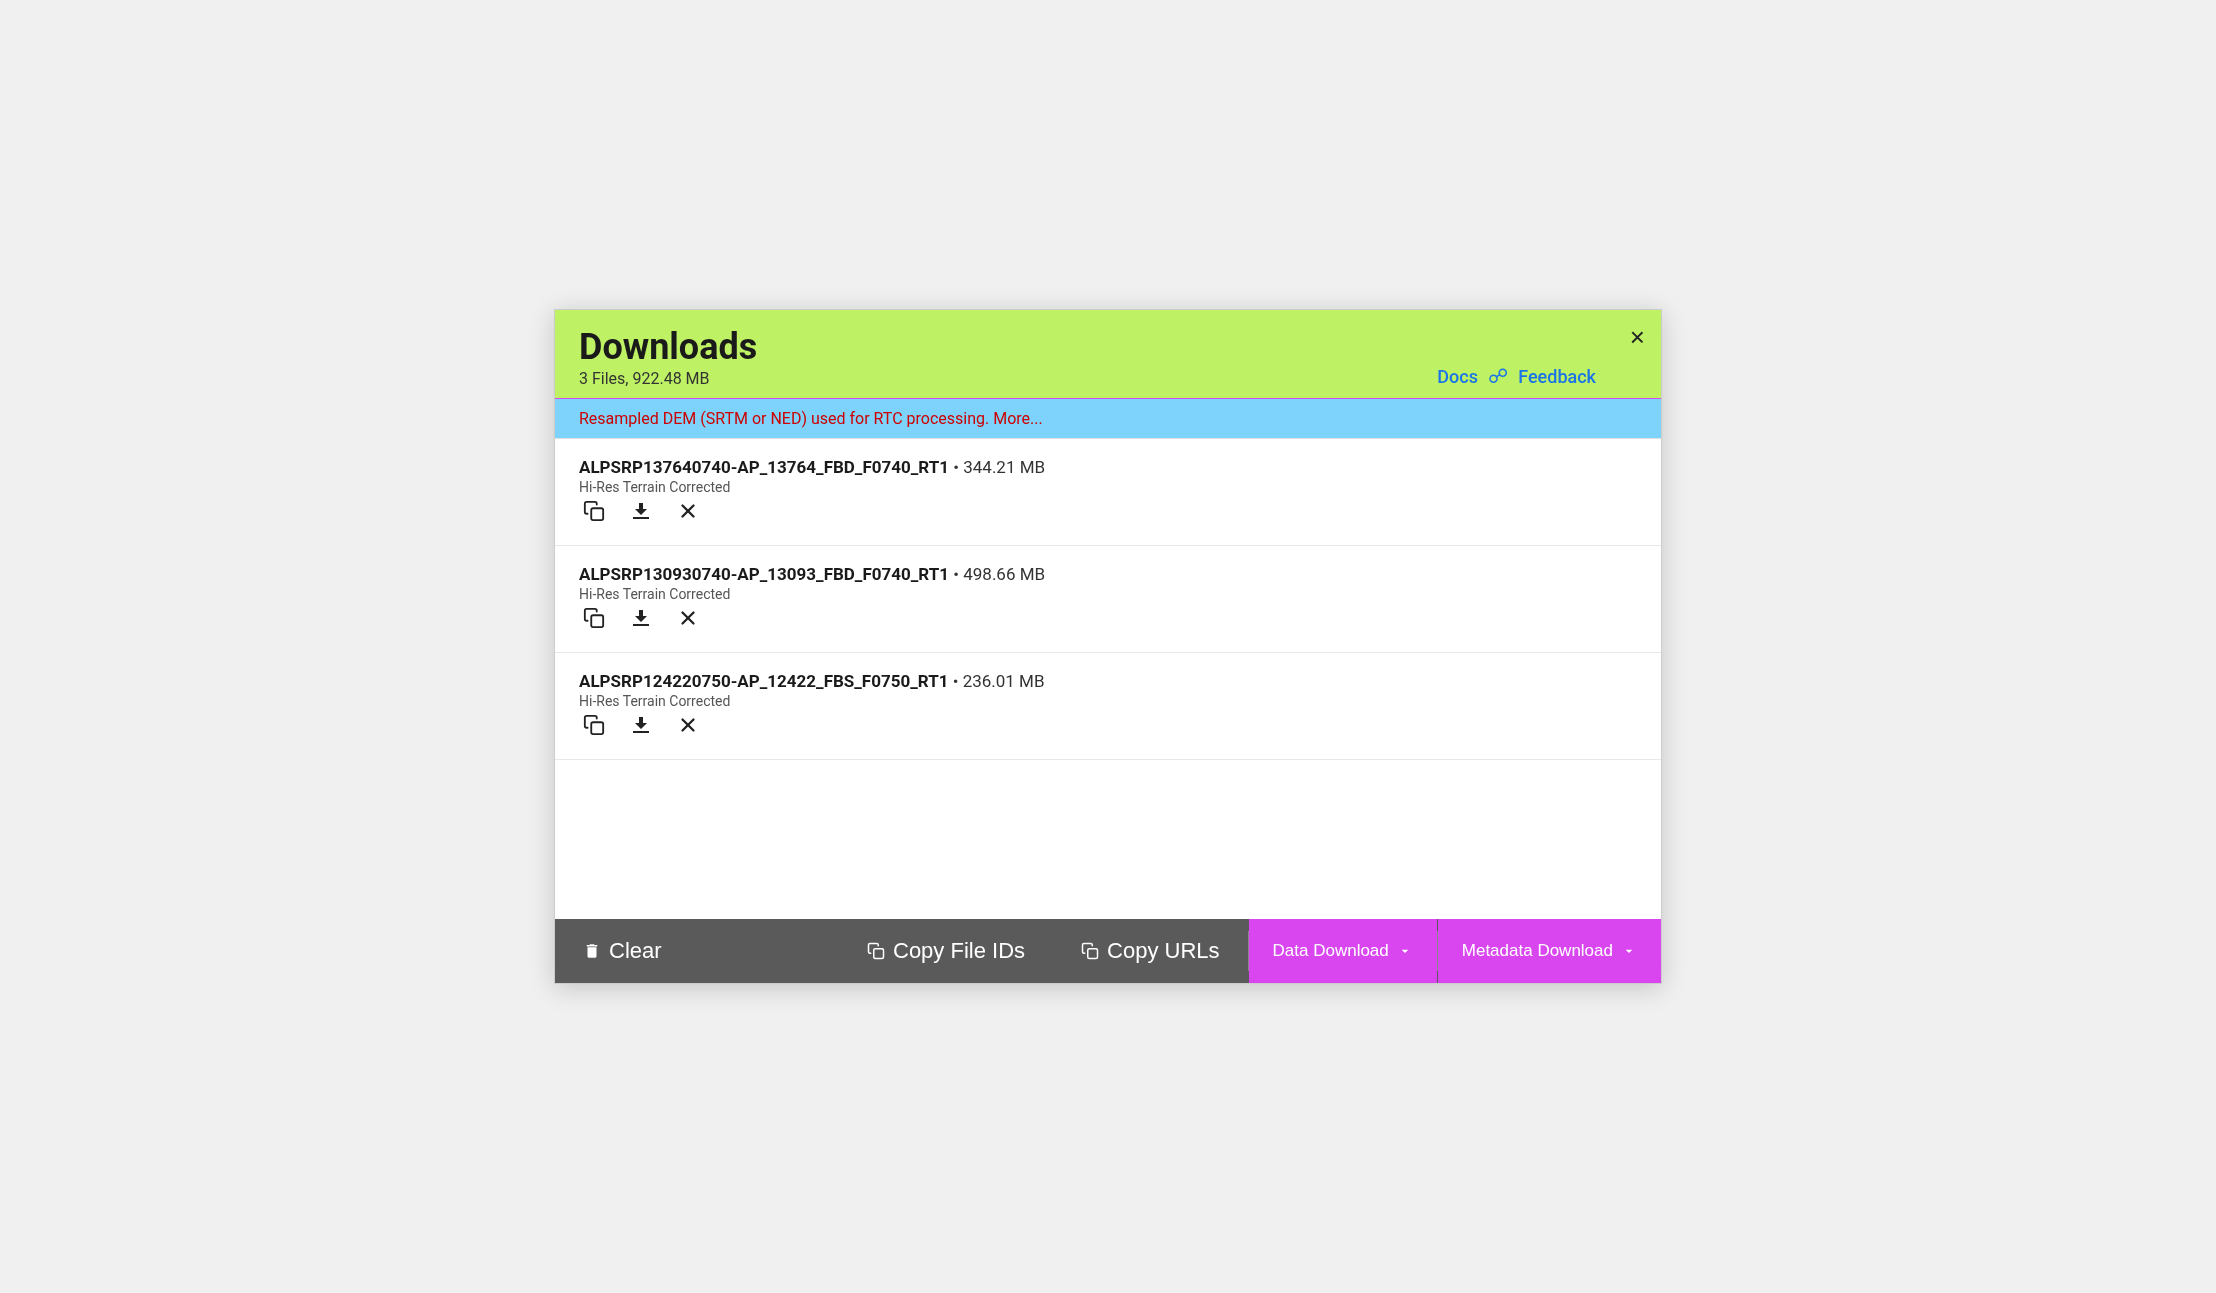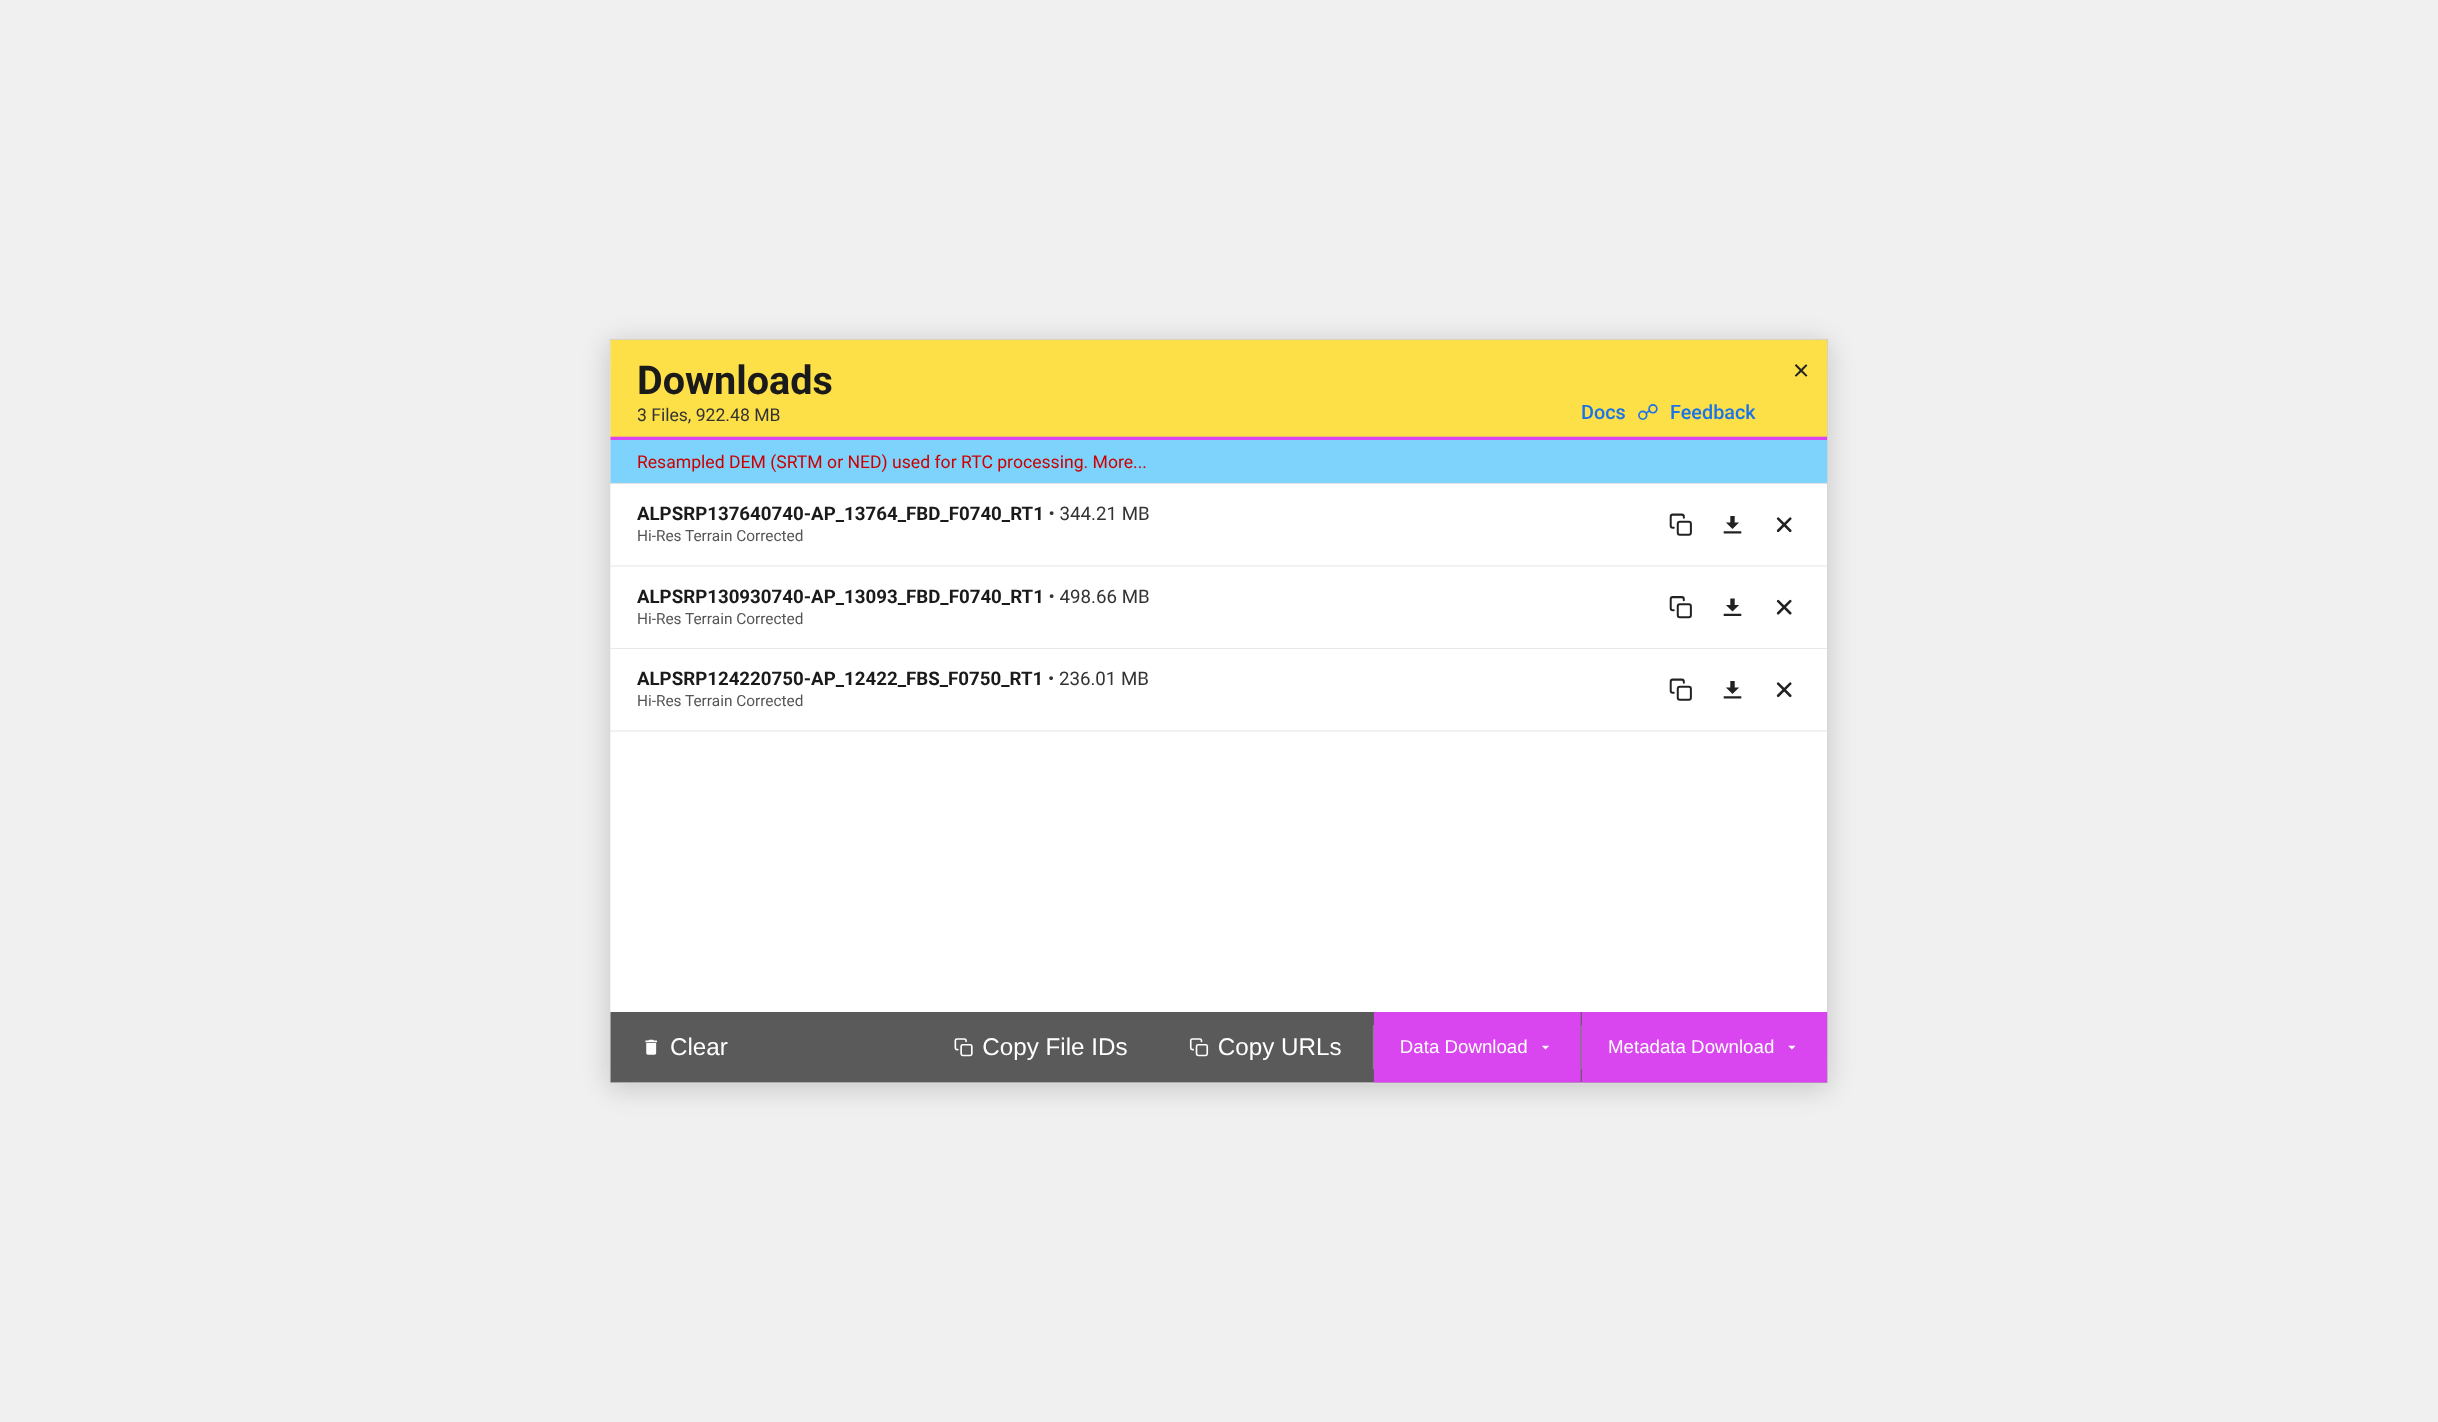--- a/index.html
+++ b/index.html
@@ -15,24 +15,24 @@
     .modal {
       width: 1108px;
       background: #fff;
       border: 1px solid #ccc;
       box-shadow: 0 4px 24px rgba(0,0,0,0.18);
       position: relative;
       display: flex;
       flex-direction: column;
     }
     .modal-header {
-      background: #fde047;
+      background: #bef264;
       padding: 18px 24px 10px 24px;
       position: relative;
-      border-bottom: 3px solid #d946ef;
+      border-bottom: 1px solid #d946ef;
     }
     .modal-title {
       font-size: 36px;
       font-weight: 700;
       color: #1a1a1a;
       line-height: 1.1;
     }
     .modal-subtitle {
       font-size: 16px;
       color: #333;
@@ -81,24 +81,25 @@
       padding: 0;
       background: #fff;
       min-height: 480px;
     }
     .file-list {
       list-style: none;
       padding: 0 0 0 0;
     }
     .file-item {
       display: flex;
-      align-items: center;
+      align-items: flex-start;
       justify-content: space-between;
       padding: 18px 24px 18px 24px;
       border-bottom: 1px solid #e8e8e8;
+      flex-direction: column;
     }
     .file-info {}
     .file-name {
       font-size: 17px;
       font-weight: 700;
       color: #1a1a1a;
     }
     .file-size {
       font-weight: 400;
       color: #333;

